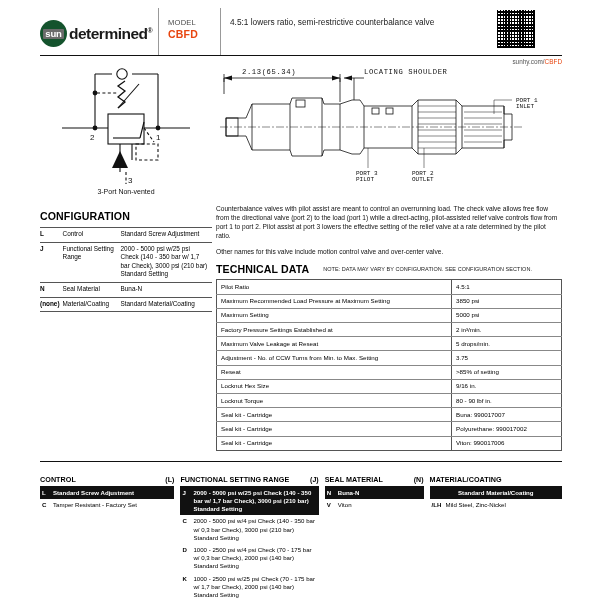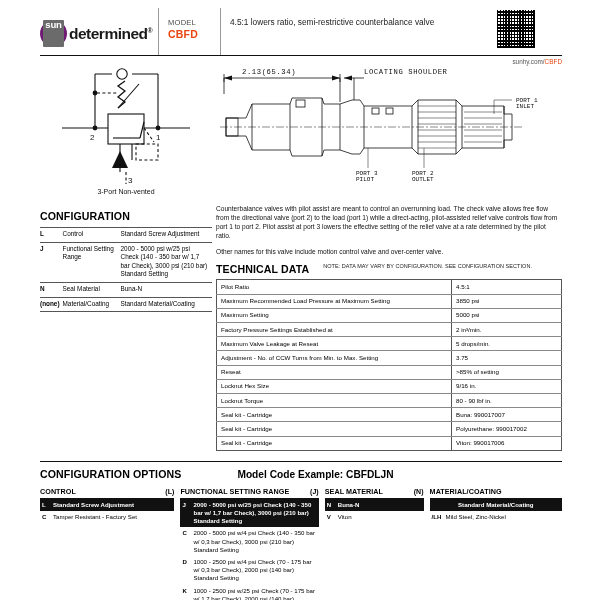--- a/index.html
+++ b/index.html
@@ -34,22 +34,22 @@
     padding-top: 4px;
   }
   .logo {
     display: flex;
     align-items: center;
     gap: 2px;
   }
   .logo-mark {
     width: 27px; height: 27px;
     border-radius: 50%;
-    background: #701a75;
-    display: flex; justify-content: center;
+    background: #14532d;
+    display: flex; align-items: center; justify-content: center;
     position: relative;
   }
   .logo-mark span {
     color: #fff;
     font-size: 9.5px;
     font-weight: bold;
     letter-spacing: -0.2px;
     background: #6b6b6b;
     padding: 0px 2px;
     line-height: 10px;
@@ -173,21 +173,21 @@
     border-top: 0.8px solid #555;
   }
   .cfg-tbl tr:first-child td { border-top: 0.8px solid #555; }
   .cfg-tbl tr:last-child td { border-bottom: 0.8px solid #555; }
   .cfg-code { width: 22px; font-weight: bold; }
   .cfg-name { width: 58px; }
 
   
   .td-head {
     display: flex;
-    align-items: flex-start;
+    align-items: center;
     margin: 4px 0 4px 0;
   }
   .td-head h2 { margin: 0; }
   .td-note {
     font-size: 5.5px;
     color: #222;
     margin-left: 14px;
     padding-bottom: 1px;
     letter-spacing: 0.05px;
   }
@@ -465,24 +465,20 @@
           <tr>
               <td>Seal kit - Cartridge</td>
               <td class="val">Viton: 990017006</td>
             </tr>
         </tbody>
       </table>
     </div>
   </div>
 
   <div class="opts-wrap">
-    <div class="opts-head">
-      <h2 class="sect">CONFIGURATION OPTIONS</h2>
-      <div class="model-ex">Model Code Example: CBFDLJN</div>
-    </div>
 
     <div class="opt-cols">
 
       <div class="opt-col c1">
         <div class="opt-col-head">
           <span>CONTROL</span>
           <span class="hk">(L)</span>
         </div>
         <div class="opt-item sel">
           <span class="k">L</span>

